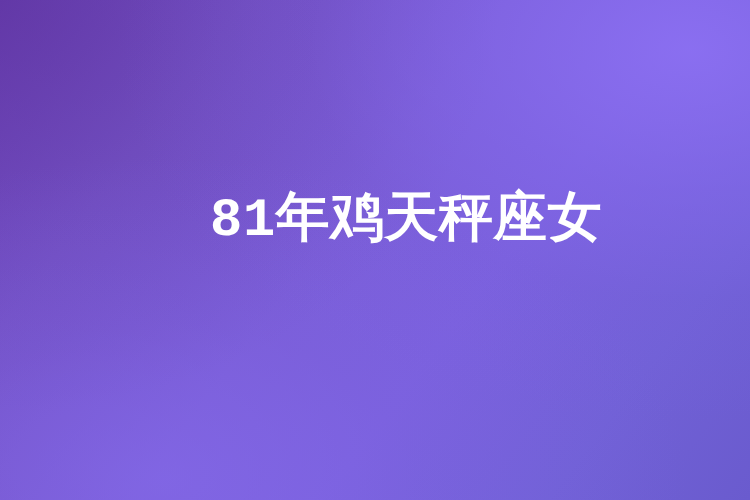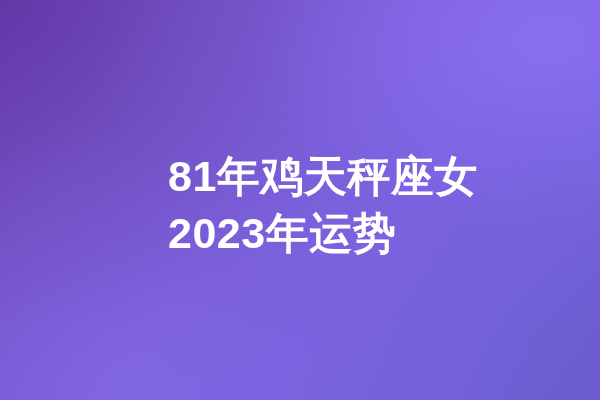--- a/index.html
+++ b/index.html
@@ -17,21 +17,21 @@
     
     background-color: #7654CF;
     background-image:
       linear-gradient(127deg,
         #6B3FB5 0%,
         #7452C6 22%,
         #7A5DD6 45%,
         #7A60DC 62%,
         #7161D6 82%,
         #6A5BCE 100%);
-    font-family: Liberation Sans, sans-serif;
+    font-family: Liberation Mono, monospace;
   }
 
   
   #banner .glow-right {
     position: absolute;
     inset: 0;
     pointer-events: none;
     background-image:
       radial-gradient(ellipse 460px 300px at 92% 10%,
         rgba(141,113,244,0.85) 0%,
@@ -86,16 +86,15 @@
 <body>
 
 <div id="banner">
 
   <div class="shade-topleft"></div>
   <div class="glow-right"></div>
   <div class="glow-bottom"></div>
 
   <div class="headline">
     <span class="line">81年鸡天秤座女</span>
-    <span class="line">2023年运势</span>
   </div>
 
 </div>
 
 </body></html>

